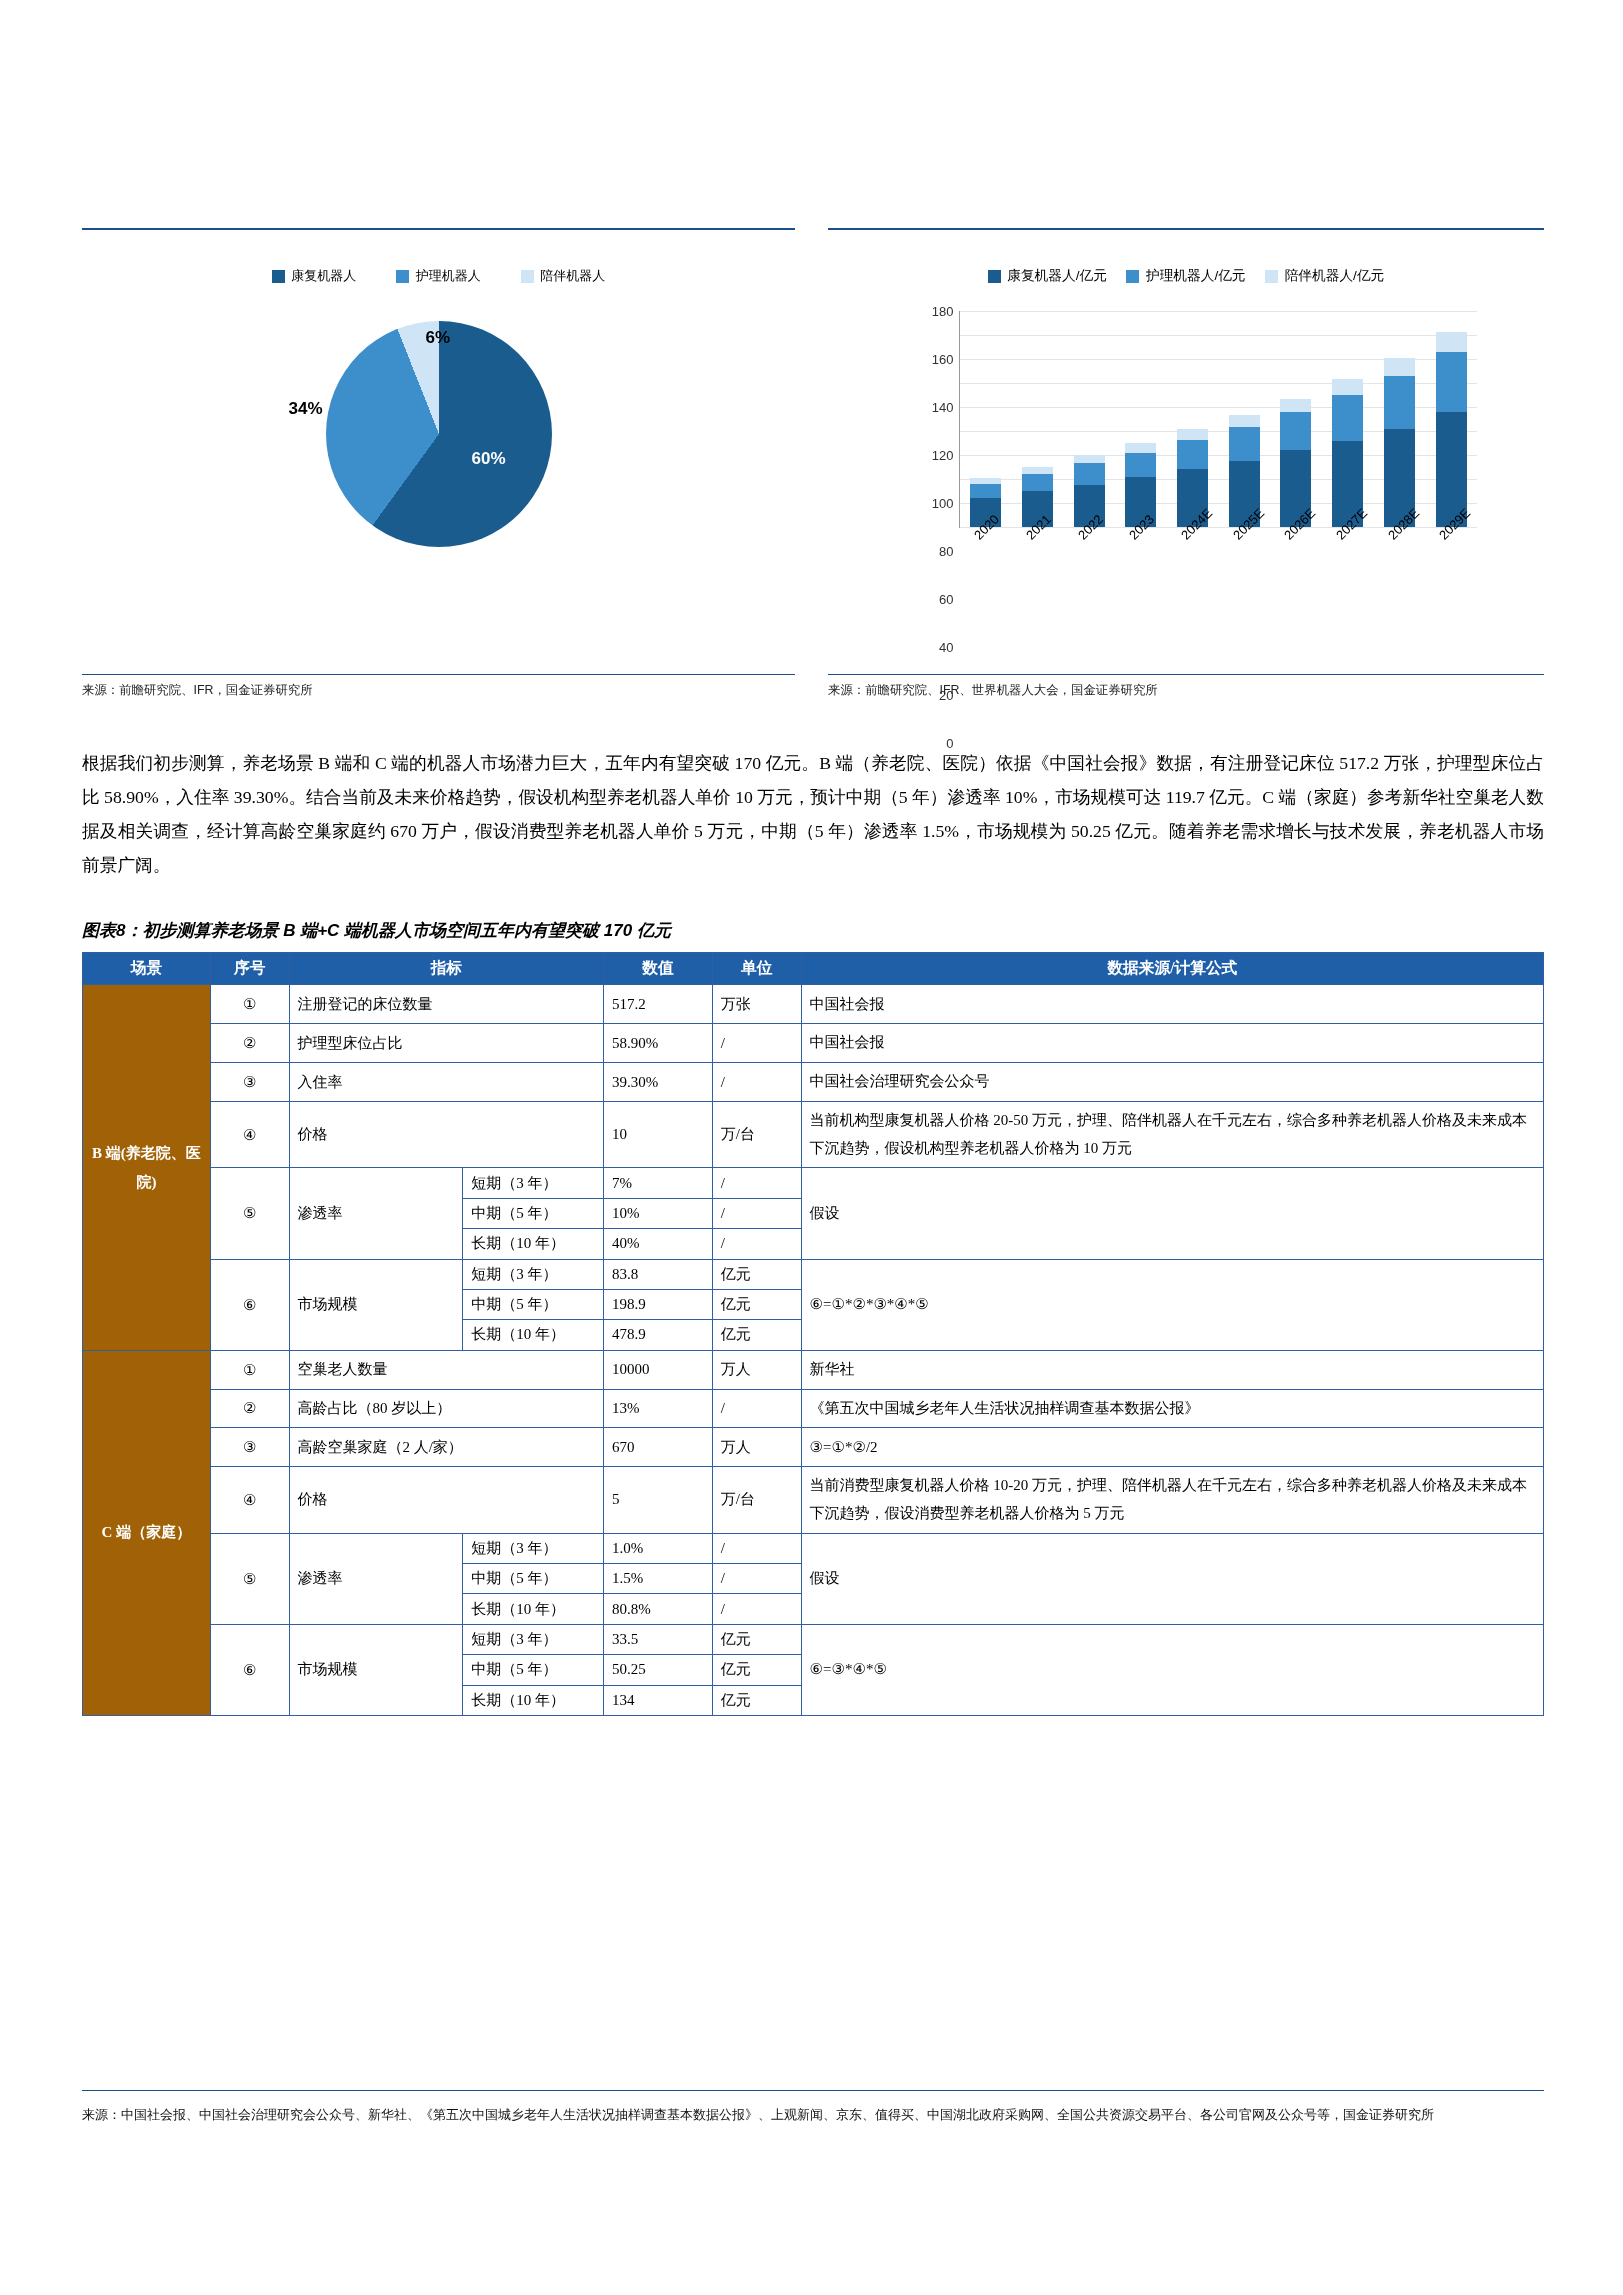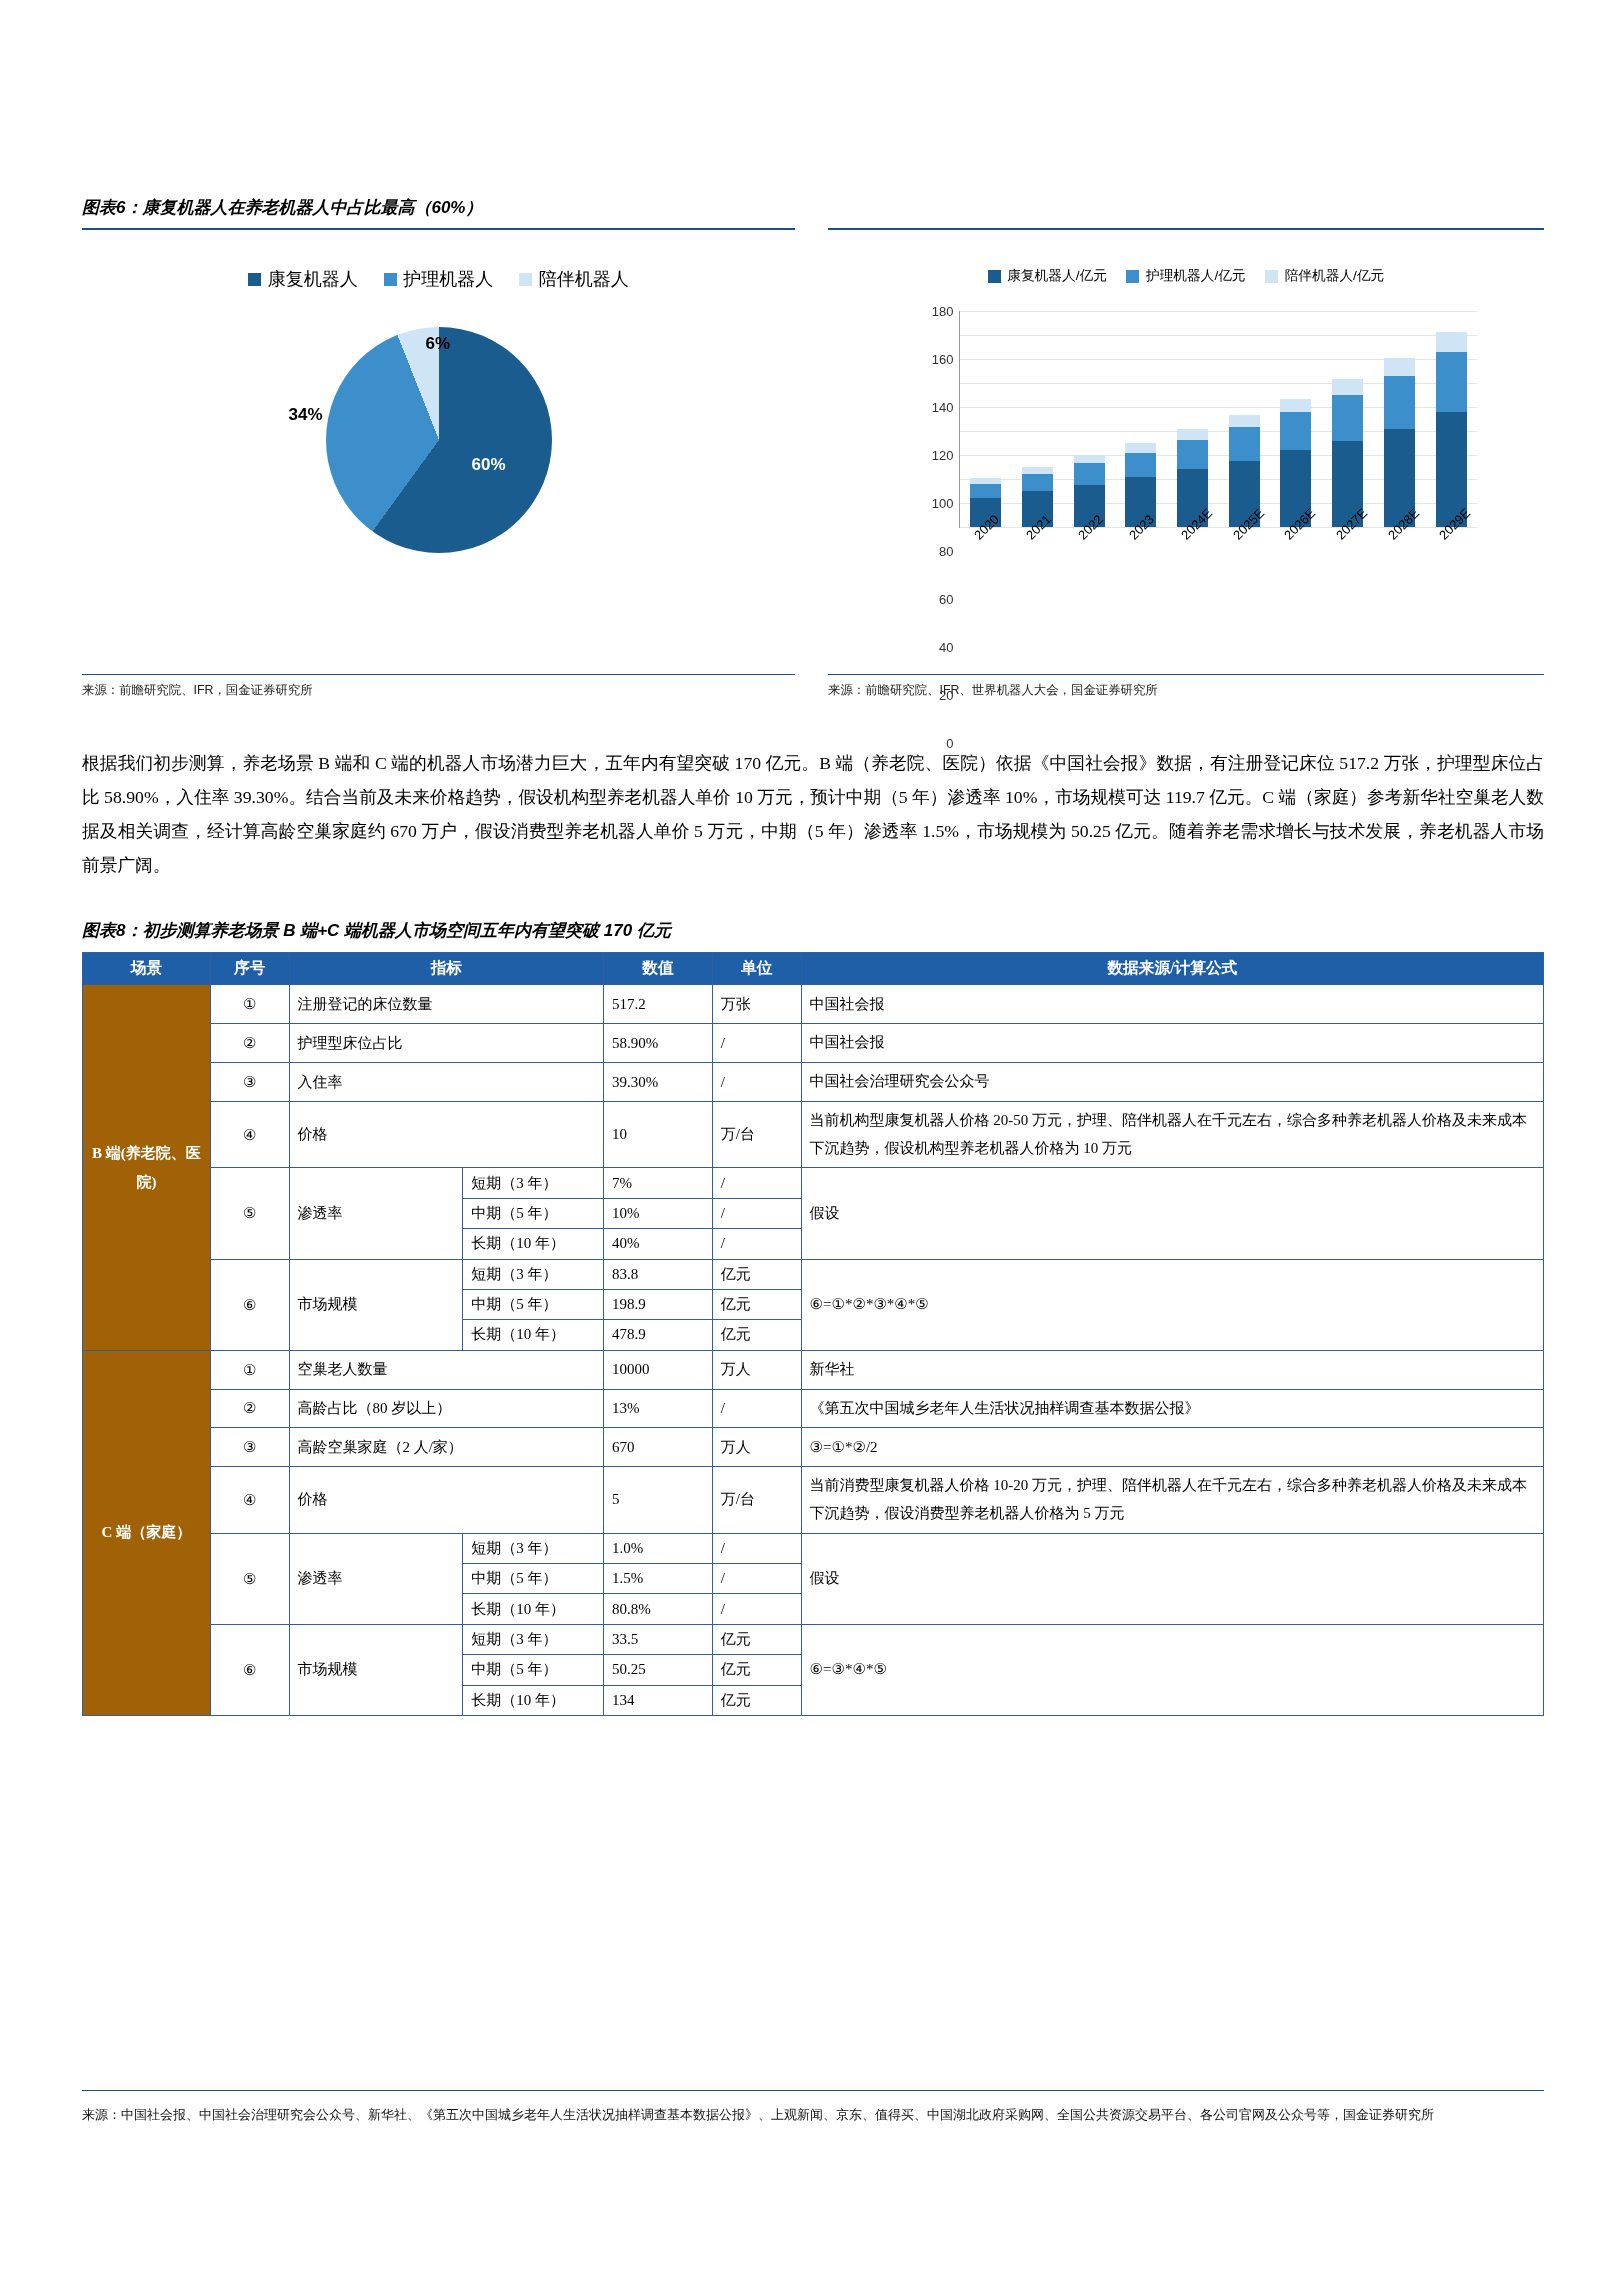--- a/index.html
+++ b/index.html
@@ -48,23 +48,23 @@
   .chart-box-left {
     position:absolute;
     top:242px; left:0; width:713px; height:422px;
   }
   .chart-box-right {
     position:absolute;
     top:242px; left:746px; width:716px; height:422px;
   }
   .legend {
     display:flex; justify-content:center; align-items:center;
-    gap:26px;
-    font-family:"Liberation Sans", sans-serif;
-    font-size:18px;
+    gap:40px;
+    font-family:"Liberation Sans", sans-serif;
+    font-size:13px;
     margin-top:25px;
   }
   .legend.small { font-size:13.7px; gap:19.6px; }
   .legend-item { display:flex; align-items:center; gap:6.5px; white-space:nowrap;}
   .swatch { width:13px; height:13px; display:inline-block; }
 
   
   .pie-wrap { position:relative; width:100%; height:340px; }
   .pie {
     position:absolute; left:50%; top:36px; transform:translateX(-50%);
@@ -193,21 +193,20 @@
     font-size:13px; line-height:30px; color:#111;
   }
 </style>
 </head>
 <body>
 
 <div class="page">
  <div class="content">
 
   <div class="fig-header-row">
-    <div class="fig-header fig-h-left">图表6：康复机器人在养老机器人中占比最高（60%）</div>
   </div>
   <div class="rule rule-left"></div>
   <div class="rule rule-right"></div>
 
   <div class="chart-box-left">
     <div class="legend">
       <span class="legend-item">
         <span class="swatch" style="background:#1b5c8f"></span>
         <span>康复机器人</span>
       </span>

